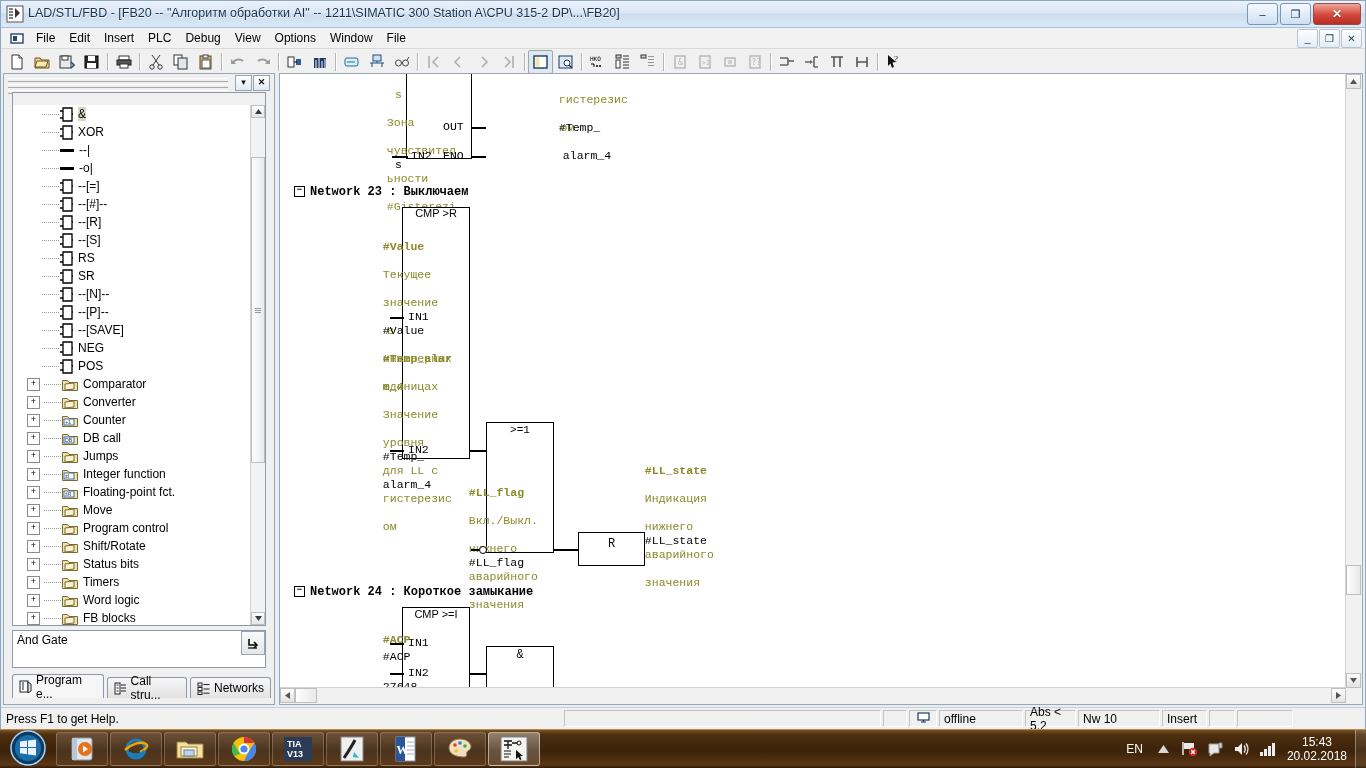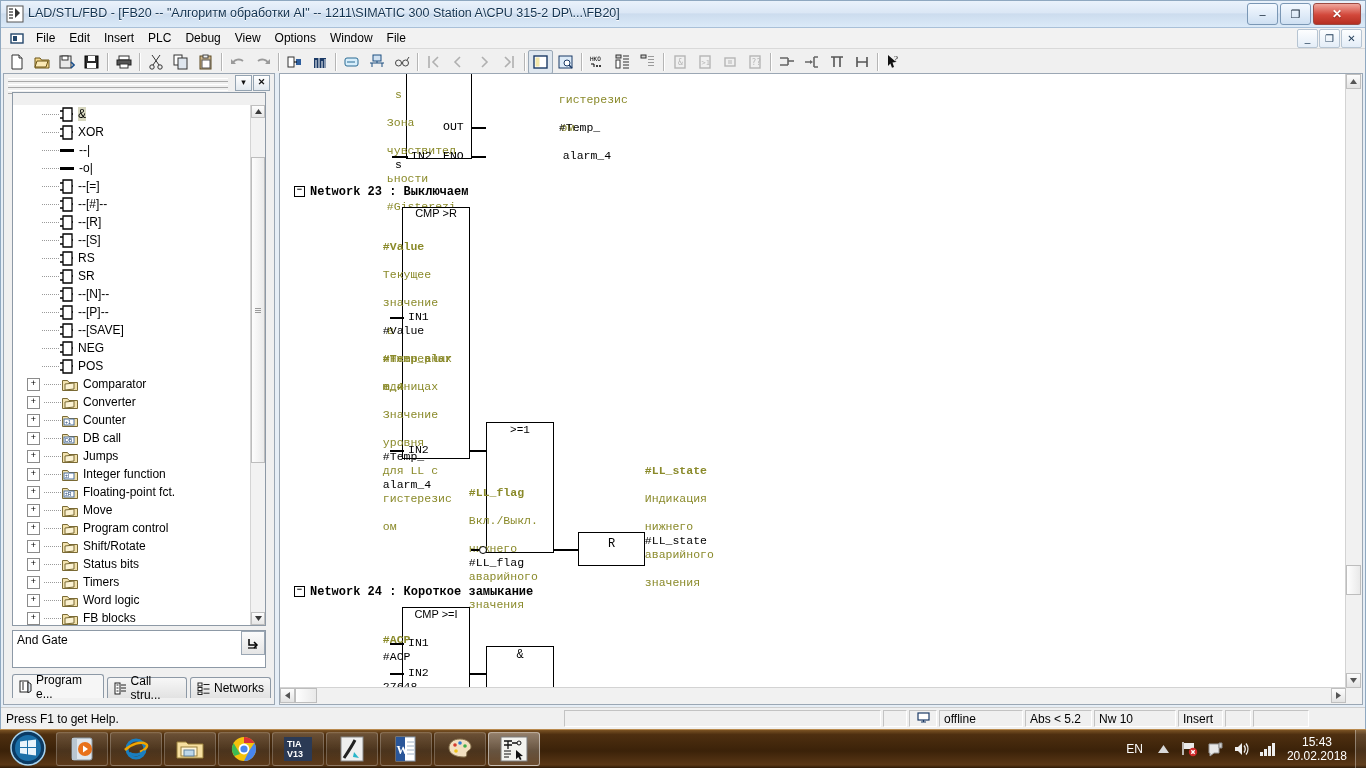--- a/index.html
+++ b/index.html
@@ -938,21 +938,21 @@
     <div class="scell" style="width:24px;"></div>
     <div class="scell" style="width:28px;justify-content:center;">
       <span>
         <svg width="13" height="13">
             <rect x="1" y="2" width="11" height="7" fill="#fff" stroke="#1b3a66" stroke-width="1.2"></rect>
             <path d="M4 11h5M6.5 9v2" stroke="#1b3a66" stroke-width="1.2"></path>
           </svg>
       </span>
     </div>
     <div class="scell" style="width:84px;">offline</div>
-    <div class="scell" style="width:67px;text-align:right;">Abs &lt; 5.2</div>
+    <div class="scell" style="width:51px;">Abs &lt; 5.2</div>
     <div class="scell" style="width:82px;">Nw 10</div>
     <div class="scell" style="width:45px;">Insert</div>
     <div class="scell" style="width:26px;"></div>
     <div class="scell" style="width:56px;"></div>
   </div>
 </div>
 
 <div class="taskbar">
   <div class="startorb">
     <svg width="52" height="38" viewBox="0 0 52 38">

